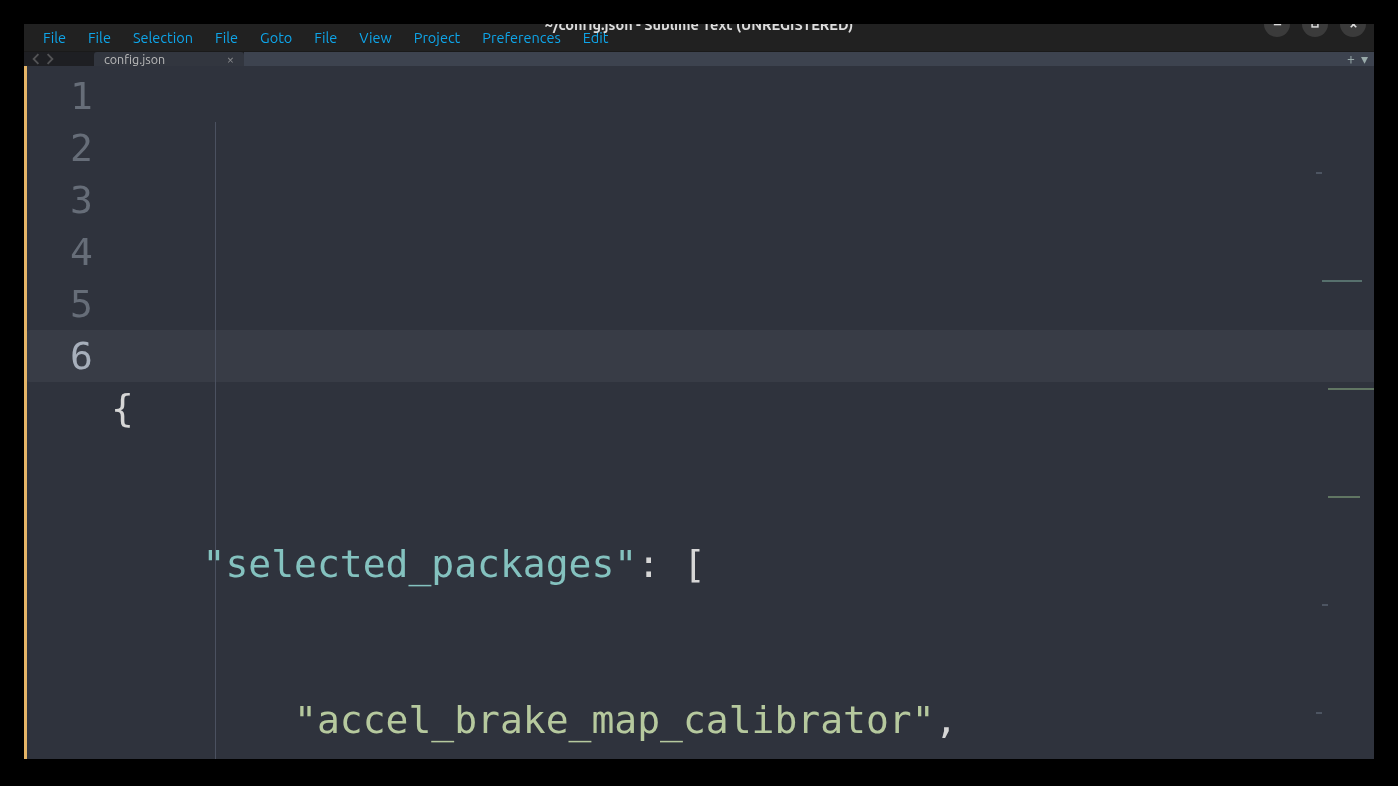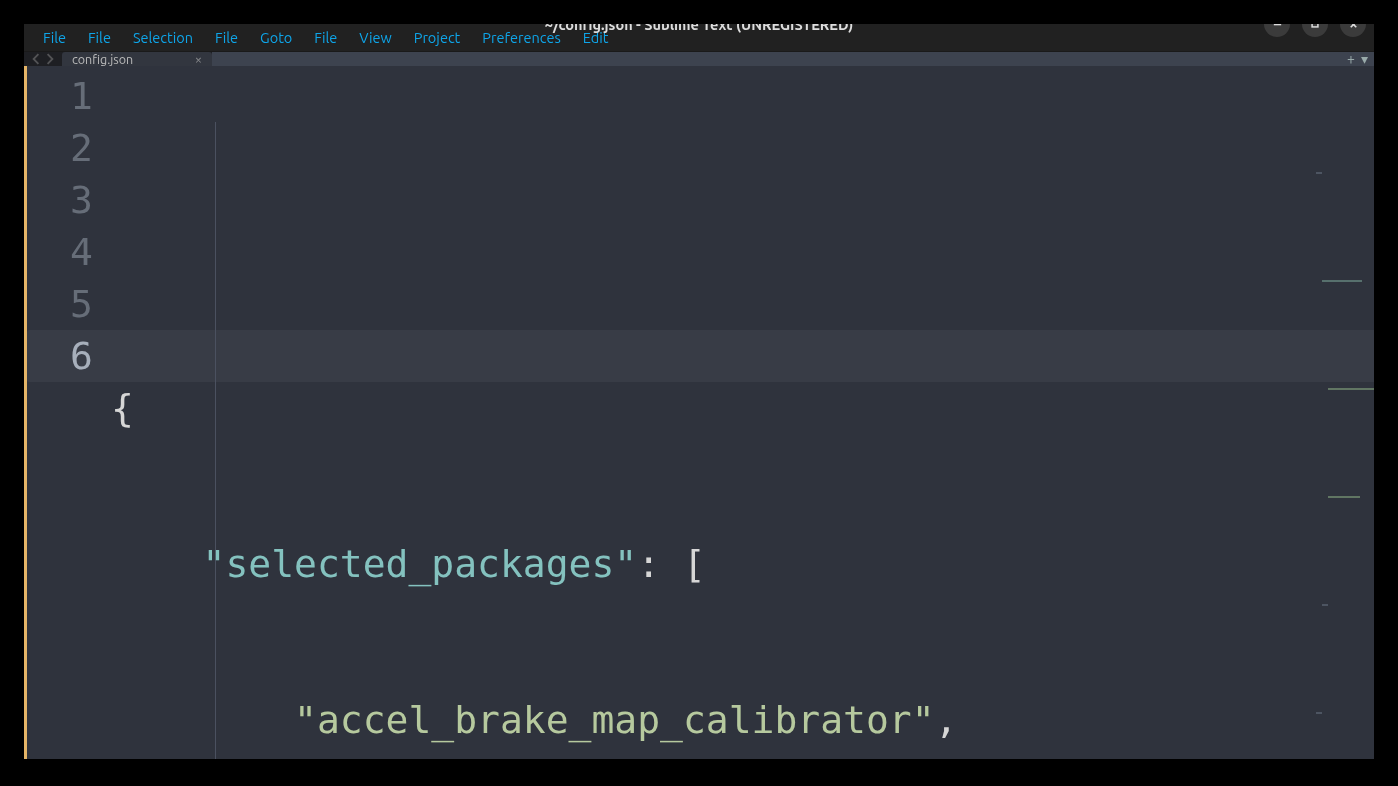--- a/index.html
+++ b/index.html
@@ -90,20 +90,21 @@
   .tab {
     background: #32363f;
     display: flex;
     align-items: center;
     padding: 0 10px;
     gap: 38px;
     min-width: 150px;
     justify-content: space-between;
     border-top-left-radius: 3px;
     border-top-right-radius: 3px;
+    margin-left: 32px;
   }
   .tab .close { opacity: 0.6; font-size: 13px; cursor: pointer; }
   .tab-rest {
     flex: 1;
     background: #3d434f;
   }
   .tab-right {
     position: absolute; right: 6px; top: 0; bottom: 0;
     display: flex; align-items: center; gap: 6px;
     color: #9aa;

